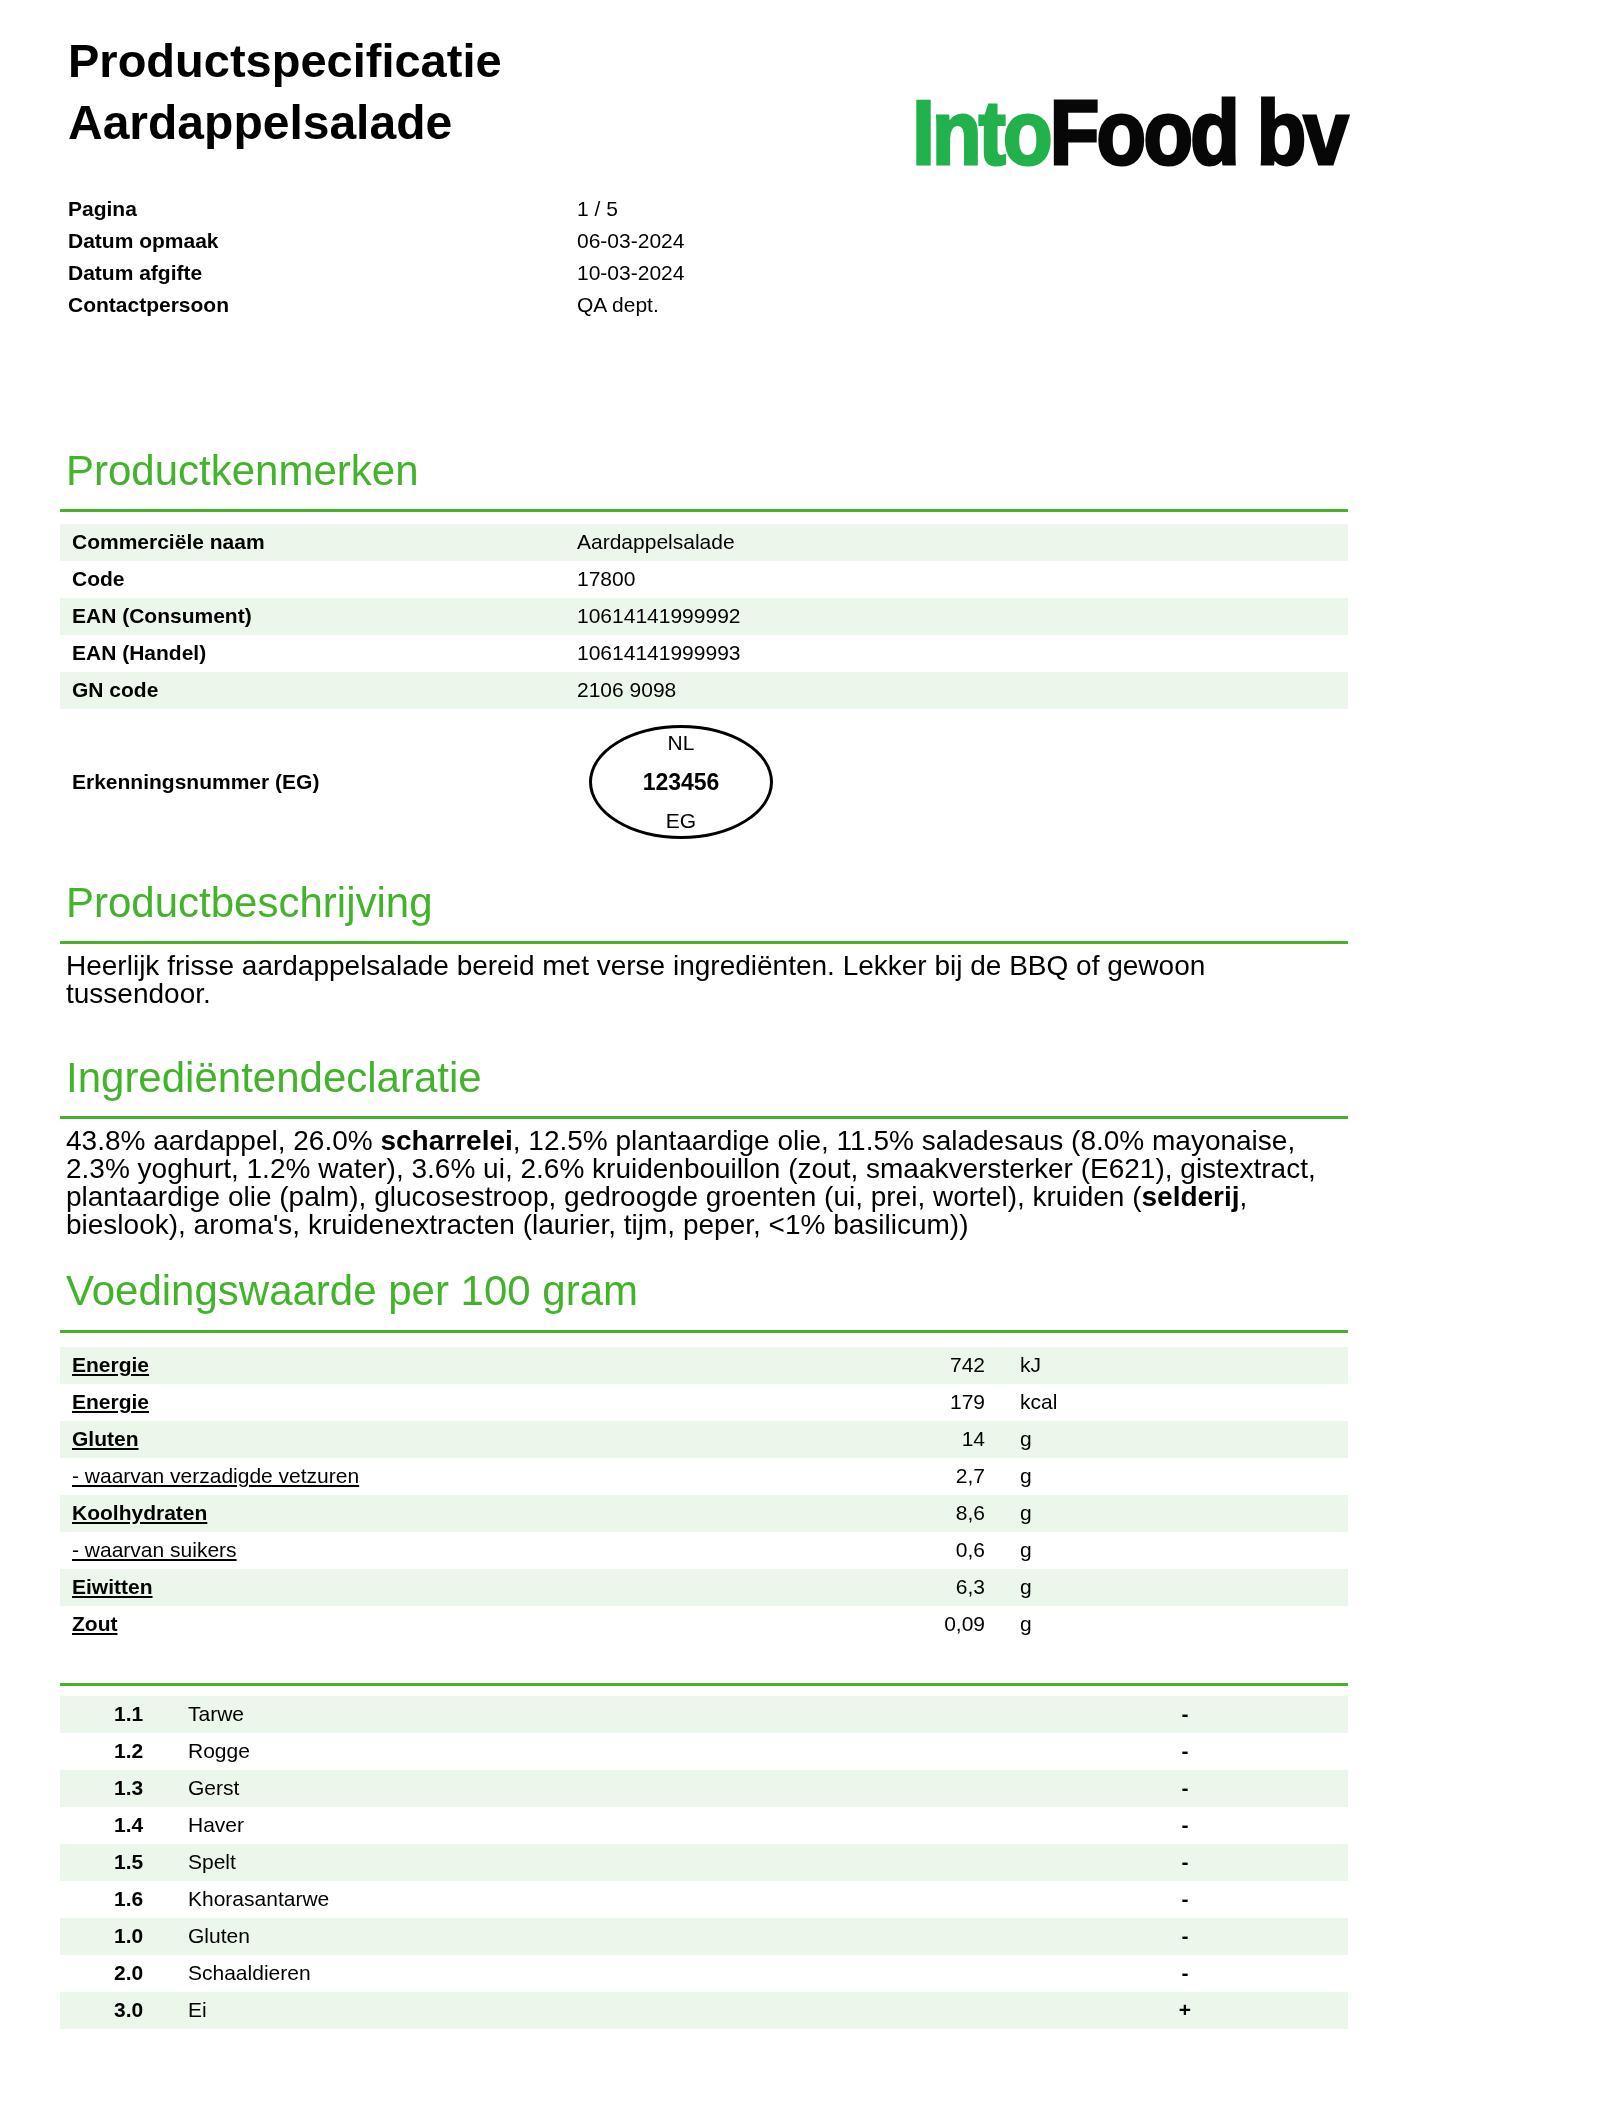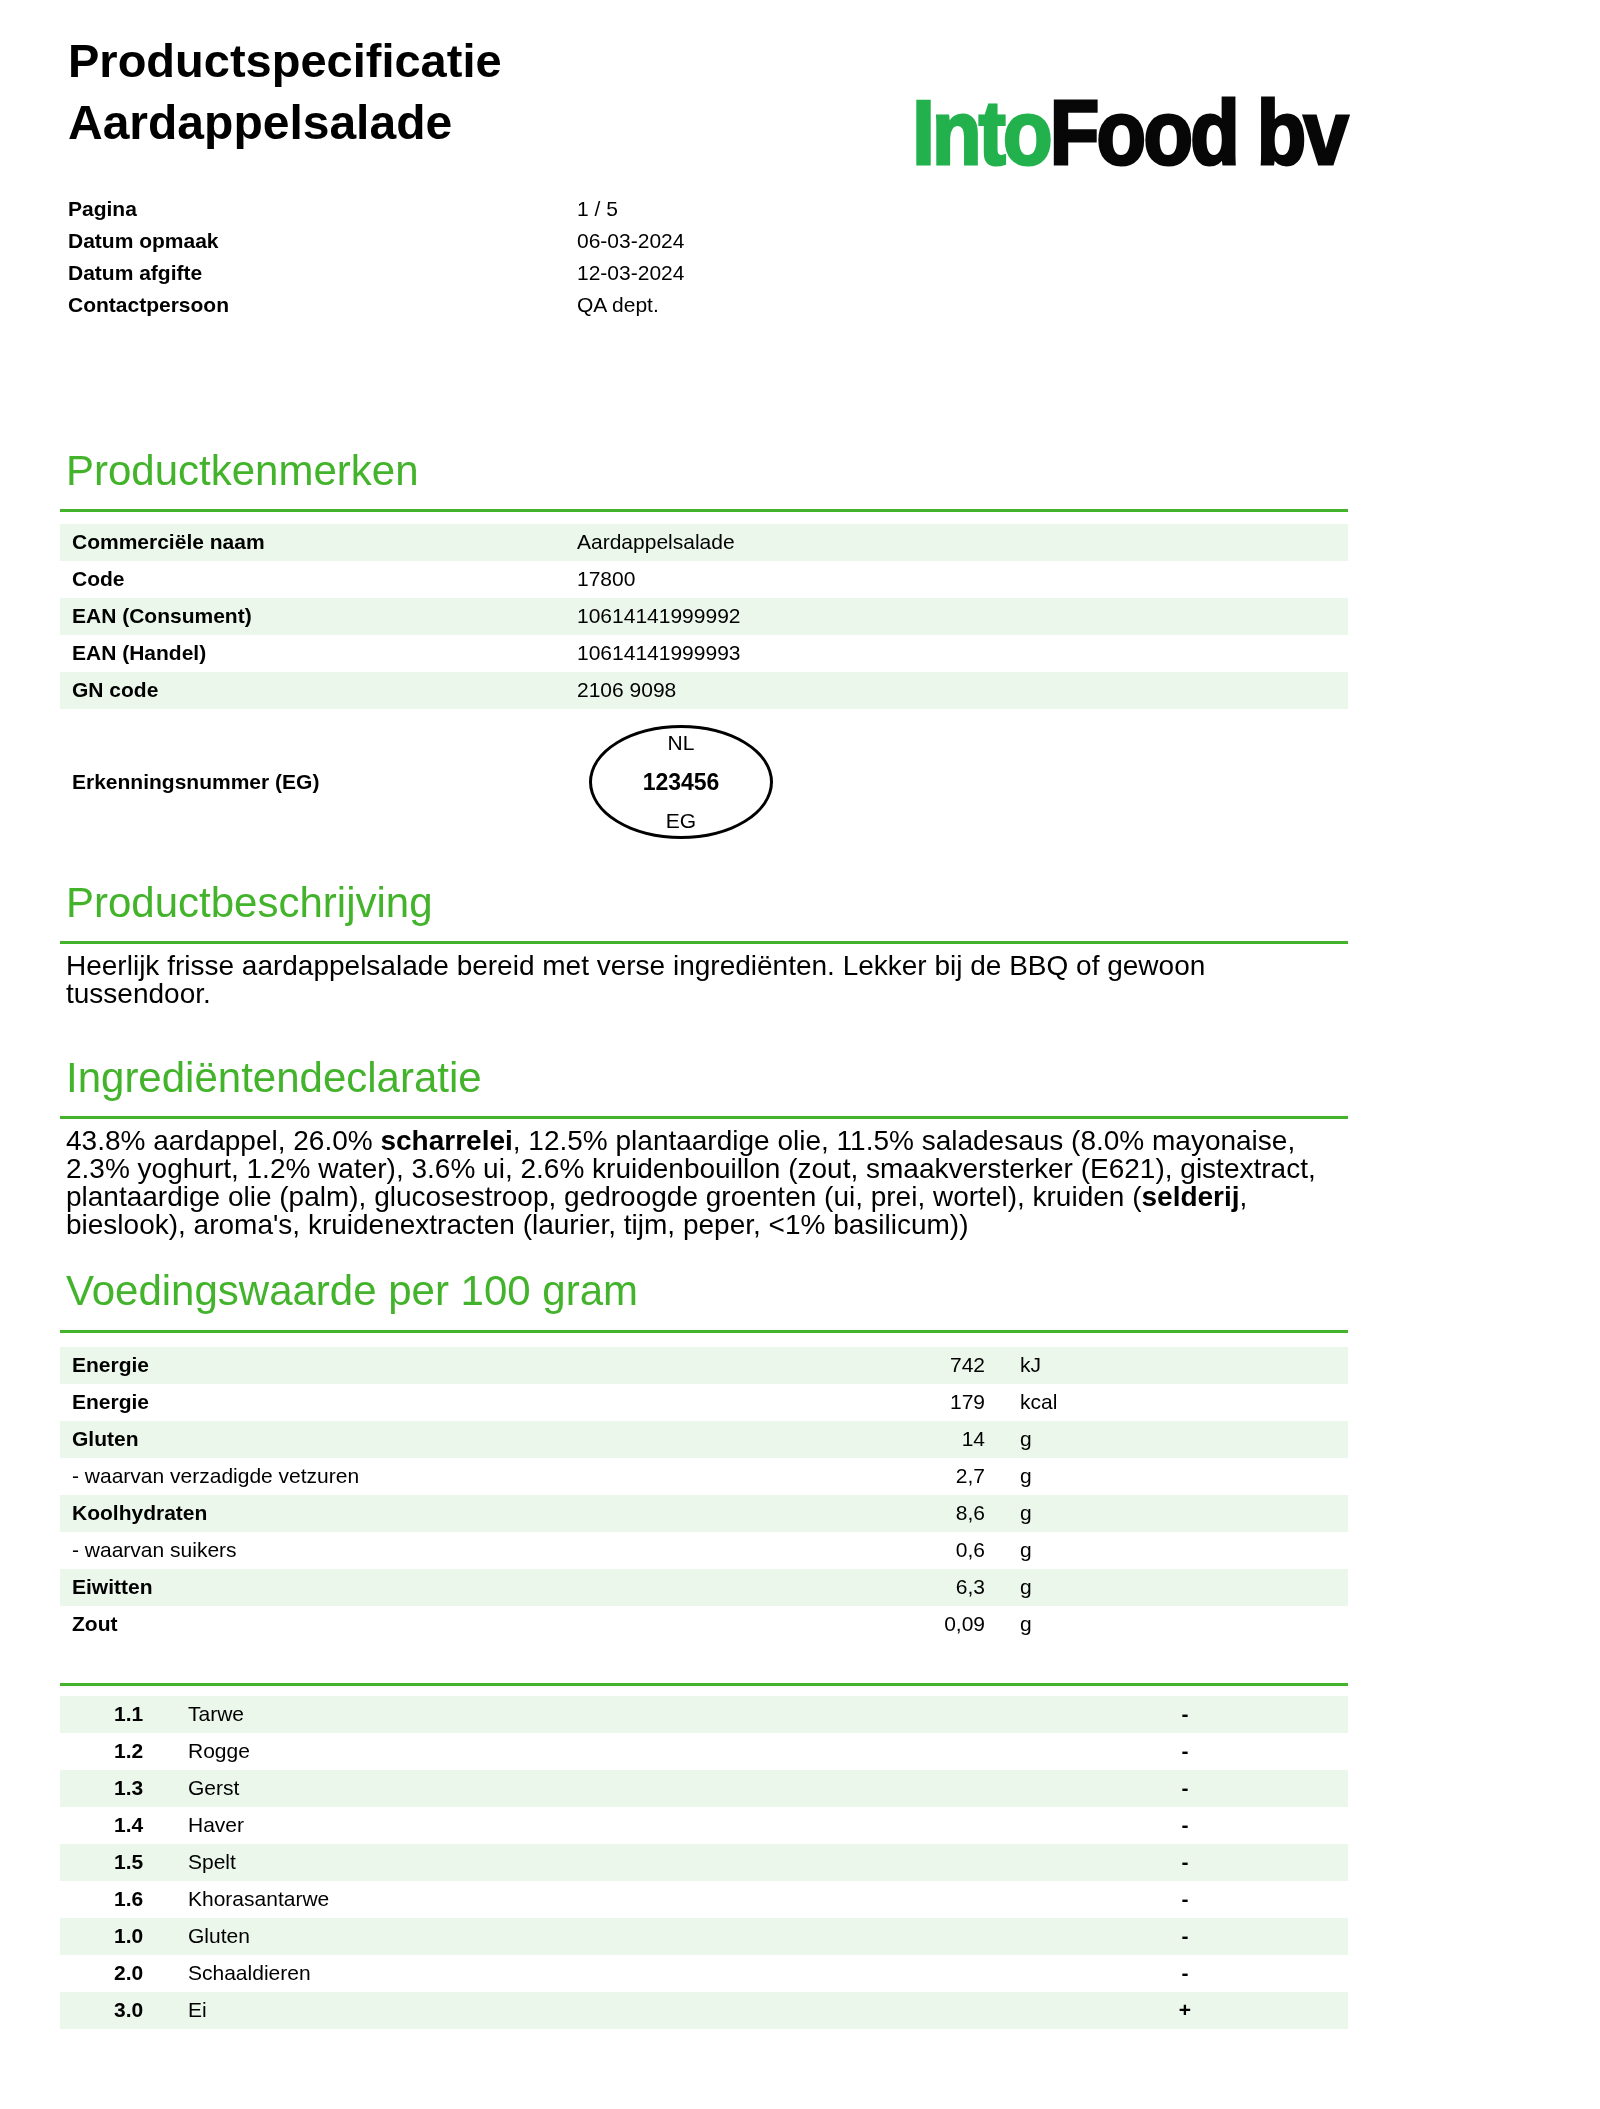--- a/index.html
+++ b/index.html
@@ -59,21 +59,21 @@
   }
   .oval .mid{font-weight:bold;font-size:23px;text-align:right;}
 
   
   .para{font-size:28px;line-height:28px;margin-top:8px;padding:0 8px 0 6px;}
 
   
   .nut-table{margin-top:14px;font-size:21px;}
   .nut-row{display:flex;height:37px;align-items:center;}
   .nut-row:nth-child(odd){background:var(--rowbg);}
-  .nut-label{flex:0 0 660px;padding-left:12px;}
+  .nut-label{flex:0 0 660px;padding-left:12px;text-decoration:underline;}
   .nut-label.b{font-weight:bold;}
   .nut-value{flex:0 0 253px;text-align:right;}
   .nut-unit{margin-left:35px;}
 
   
   .alg-table{margin-top:10px;font-size:21px;}
   .alg-row{display:flex;height:37px;align-items:center;padding-left:40px;}
   .alg-row:nth-child(odd){background:var(--rowbg);}
   .alg-code{flex:0 0 74px;padding-left:14px;font-weight:bold;}
   .alg-name{flex:1;}
@@ -98,21 +98,21 @@
         <div class="meta-row">
           <div class="meta-label">Pagina</div>
           <div class="meta-value">1 / 5</div>
         </div>
         <div class="meta-row">
           <div class="meta-label">Datum opmaak</div>
           <div class="meta-value">06-03-2024</div>
         </div>
         <div class="meta-row">
           <div class="meta-label">Datum afgifte</div>
-          <div class="meta-value">12-03-2024</div>
+          <div class="meta-value">10-03-2024</div>
         </div>
         <div class="meta-row">
           <div class="meta-label">Contactpersoon</div>
           <div class="meta-value">QA dept.</div>
         </div>
       </div>
 
     <div class="sec-kenmerken">
       <h3 class="sec-h">Productkenmerken</h3>
       <div class="rule"></div>

